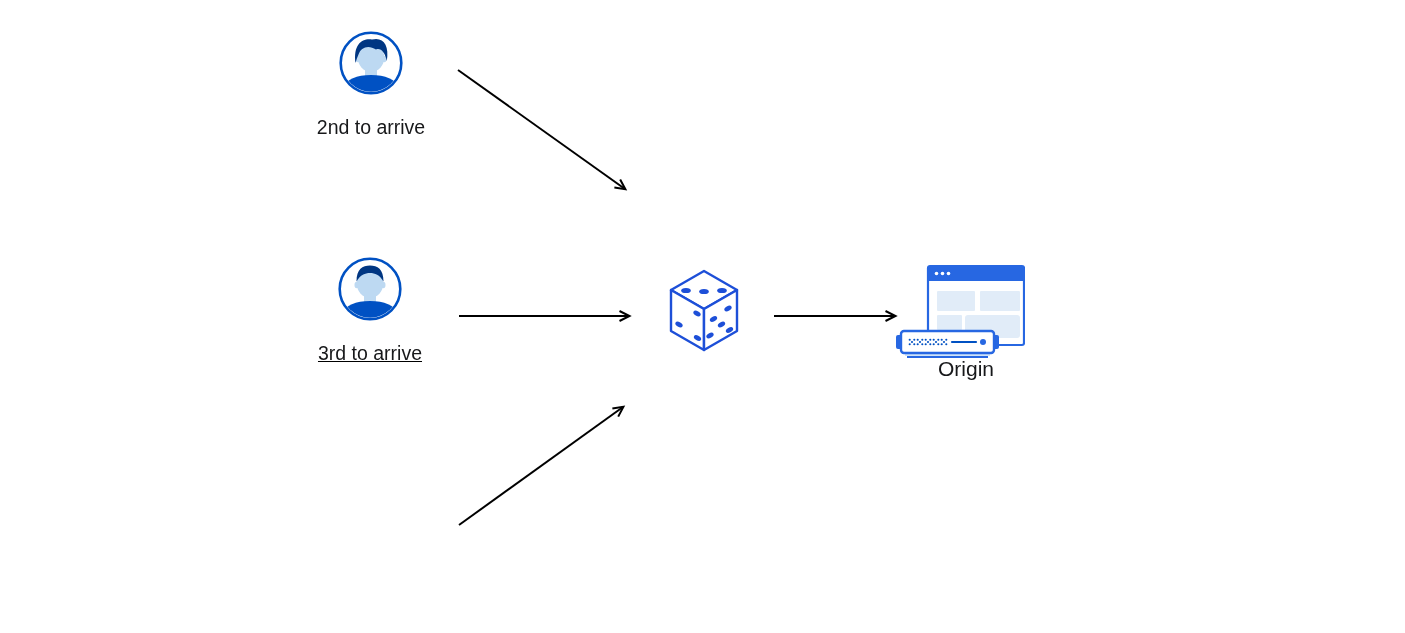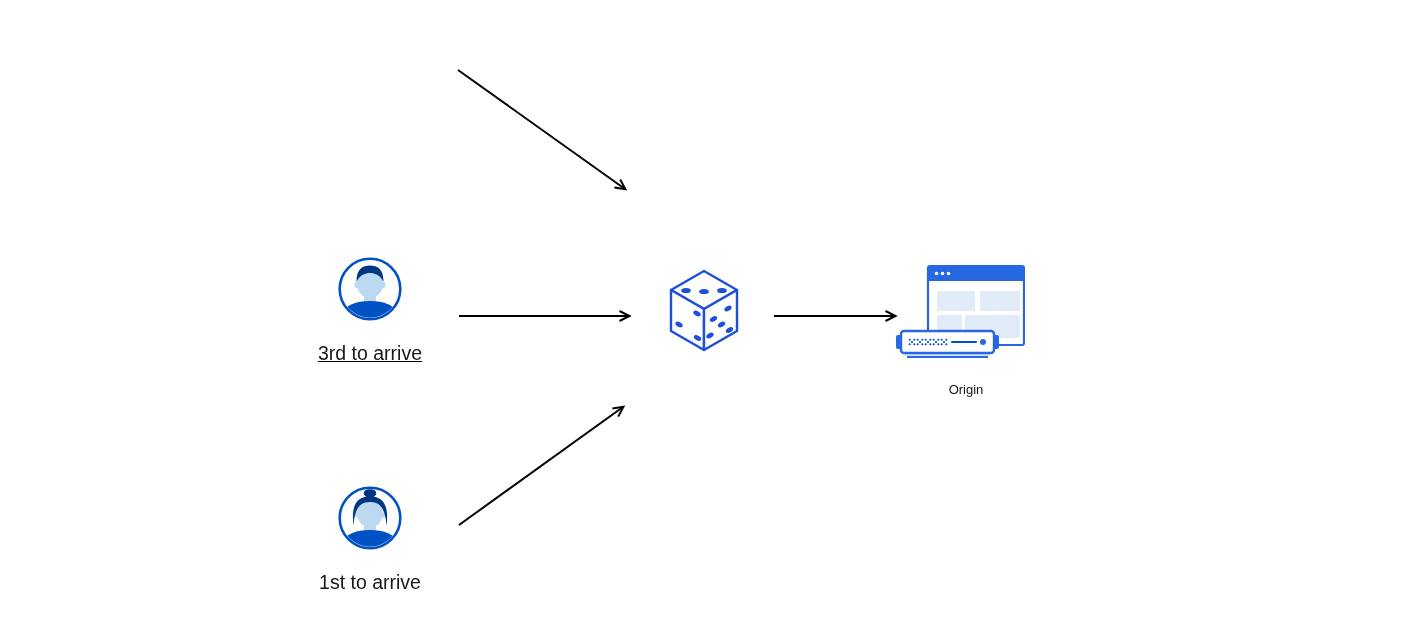--- a/index.html
+++ b/index.html
@@ -24,41 +24,60 @@
   .node{position:absolute;display:flex;flex-direction:column;align-items:center;width:170px;}
   .node .label{
     margin-top:20px;font-size:19.5px;line-height:22px;color:var(--label-color);
     white-space:nowrap;text-align:center;
   }
   .node-top{left:286px;top:30px;}
   .node-mid{left:285px;top:256px;text-decoration:underline;}
   .node-bot{left:285px;top:485px;}
   .dice-node{position:absolute;left:668px;top:269px;}
   .origin-node{position:absolute;left:895px;top:264px;width:130px;display:flex;flex-direction:column;align-items:center;}
-  .origin-node .label{margin-top:21px;font-size:13px;line-height:22px;color:var(--label-color);transform:translateX(6px);white-space:nowrap;}
+  .origin-node .label{font-size:21px;line-height:22px;color:var(--label-color);transform:translateX(6px);white-space:nowrap;}
 </style>
 </head>
 <body>
 
 <div class="canvas">
 
   <svg class="arrows" width="1405" height="633" viewBox="0 0 1405 633">
     <defs>
       <marker id="ah" markerWidth="14" markerHeight="14" refX="10.5" refY="6" orient="auto" markerUnits="userSpaceOnUse">
         <path d="M1,1 L11,6 L1,11" style="fill:none;stroke:var(--arrow-color);stroke-width:2"></path>
       </marker>
     </defs>
     <g style="stroke:var(--arrow-color);stroke-width:2">
       <line x1="458" y1="70" x2="625" y2="189" marker-end="url(#ah)"></line>
       <line x1="459" y1="316" x2="629" y2="316" marker-end="url(#ah)"></line>
       <line x1="459" y1="525" x2="623" y2="407" marker-end="url(#ah)"></line>
       <line x1="774" y1="316" x2="895" y2="316" marker-end="url(#ah)"></line>
     </g>
   </svg>
 
+  <div class="node node-top">
+    <svg width="66" height="66" viewBox="0 0 66 66">
+      <defs>
+          <clipPath id="c1">
+            <circle cx="33" cy="33" r="28.8"></circle>
+          </clipPath>
+        </defs>
+      <circle cx="33" cy="33" r="30.3" style="fill:#fff;stroke:var(--avatar-blue);stroke-width:2.6"></circle>
+      <g clip-path="url(#c1)">
+        <rect x="27" y="30" width="12" height="18" style="fill:var(--face-light)"></rect>
+        <path d="M1,66 Q5,45 33,45 Q61,45 65,66 Z" style="fill:var(--avatar-blue)"></path>
+        <ellipse cx="19.8" cy="29" rx="2.3" ry="3.2" style="fill:var(--face-light)"></ellipse>
+        <ellipse cx="46.2" cy="29" rx="2.3" ry="3.2" style="fill:var(--face-light)"></ellipse>
+        <path d="M33,13 C41.5,13 46.2,19.5 46.2,27.5 C46.2,35.5 40.5,42 33,42 C25.5,42 19.8,35.5 19.8,27.5 C19.8,19.5 24.5,13 33,13 Z" style="fill:var(--face-light)"></path>
+        <path d="M17.5,33 C15,14 24.5,8 34,9.5 C45,6.5 51.5,15 48.8,31 C47,22 42.5,17.5 38,19.5 C30.5,14.5 23,17 20.5,24.5 C19.2,27.3 18.2,30 17.5,33 Z" style="fill:var(--hair-navy)"></path>
+      </g>
+    </svg>
+    <div class="label">2nd to arrive</div>
+  </div>
 
   <div class="node node-mid">
     <svg width="66" height="66" viewBox="0 0 66 66">
       <defs>
           <clipPath id="c2">
             <circle cx="33" cy="33" r="28.8"></circle>
           </clipPath>
         </defs>
       <circle cx="33" cy="33" r="30.3" style="fill:#fff;stroke:var(--avatar-blue);stroke-width:2.6"></circle>
       <g clip-path="url(#c2)">
@@ -66,40 +85,20 @@
         <path d="M1,66 Q5,45 33,45 Q61,45 65,66 Z" style="fill:var(--avatar-blue)"></path>
         <ellipse cx="19.8" cy="29" rx="2.3" ry="3.2" style="fill:var(--face-light)"></ellipse>
         <ellipse cx="46.2" cy="29" rx="2.3" ry="3.2" style="fill:var(--face-light)"></ellipse>
         <path d="M33,13 C41.5,13 46.2,19.5 46.2,27.5 C46.2,35.5 40.5,42 33,42 C25.5,42 19.8,35.5 19.8,27.5 C19.8,19.5 24.5,13 33,13 Z" style="fill:var(--face-light)"></path>
         <path d="M19.5,25.5 C19.5,13 25.5,9.5 33,9.5 C40.5,9.5 46.5,13 46.5,25.5 C42.5,18.8 38,17 33,17 C28,17 23.5,18.8 19.5,25.5 Z" style="fill:var(--hair-navy)"></path>
       </g>
     </svg>
     <div class="label">3rd to arrive</div>
   </div>
 
-  <div class="node node-bot">
-    <svg width="66" height="66" viewBox="0 0 66 66">
-      <defs>
-          <clipPath id="c3">
-            <circle cx="33" cy="33" r="28.8"></circle>
-          </clipPath>
-        </defs>
-      <circle cx="33" cy="33" r="30.3" style="fill:#fff;stroke:var(--avatar-blue);stroke-width:2.6"></circle>
-      <g clip-path="url(#c3)">
-        <rect x="27" y="30" width="12" height="18" style="fill:var(--face-light)"></rect>
-        <path d="M1,66 Q5,45 33,45 Q61,45 65,66 Z" style="fill:var(--avatar-blue)"></path>
-        <ellipse cx="19.8" cy="29.5" rx="2.3" ry="3.2" style="fill:var(--face-light)"></ellipse>
-        <ellipse cx="46.2" cy="29.5" rx="2.3" ry="3.2" style="fill:var(--face-light)"></ellipse>
-        <path d="M33,14 C41.5,14 46,20 46,28 C46,36 40.5,42.5 33,42.5 C25.5,42.5 20,36 20,28 C20,20 24.5,14 33,14 Z" style="fill:var(--face-light)"></path>
-        <ellipse cx="33" cy="8.2" rx="6.2" ry="4.6" style="fill:var(--hair-navy)"></ellipse>
-        <path d="M16.5,41 C13.5,17 22,11.5 33,11.5 C44,11.5 52.5,17 49.5,41 C48.5,26 44.5,19.5 38.5,17.8 C35,16.8 31,16.8 27.5,17.8 C21.5,19.5 17.5,26 16.5,41 Z" style="fill:var(--hair-navy)"></path>
-      </g>
-    </svg>
-    <div class="label">1st to arrive</div>
-  </div>
 
   <div class="dice-node">
     <svg width="72" height="84" viewBox="0 0 72 84">
       <g style="fill:#fff;stroke:var(--dice-blue);stroke-width:2.4;stroke-linejoin:round">
         <path d="M36,2 L69,21 L36,40 L3,21 Z"></path>
         <path d="M3,21 L36,40 L36,81 L3,62 Z"></path>
         <path d="M36,40 L69,21 L69,62 L36,81 Z"></path>
       </g>
       <g style="fill:var(--dice-blue)">
         <ellipse cx="18" cy="21.5" rx="4.8" ry="2.6"></ellipse>

